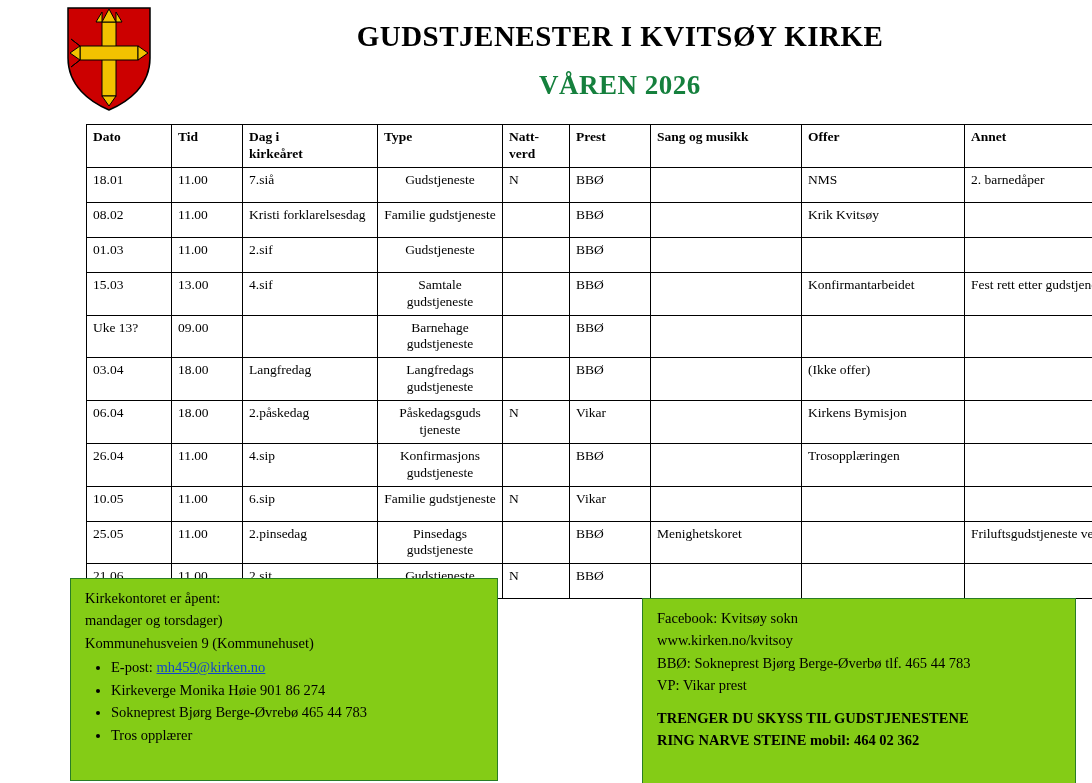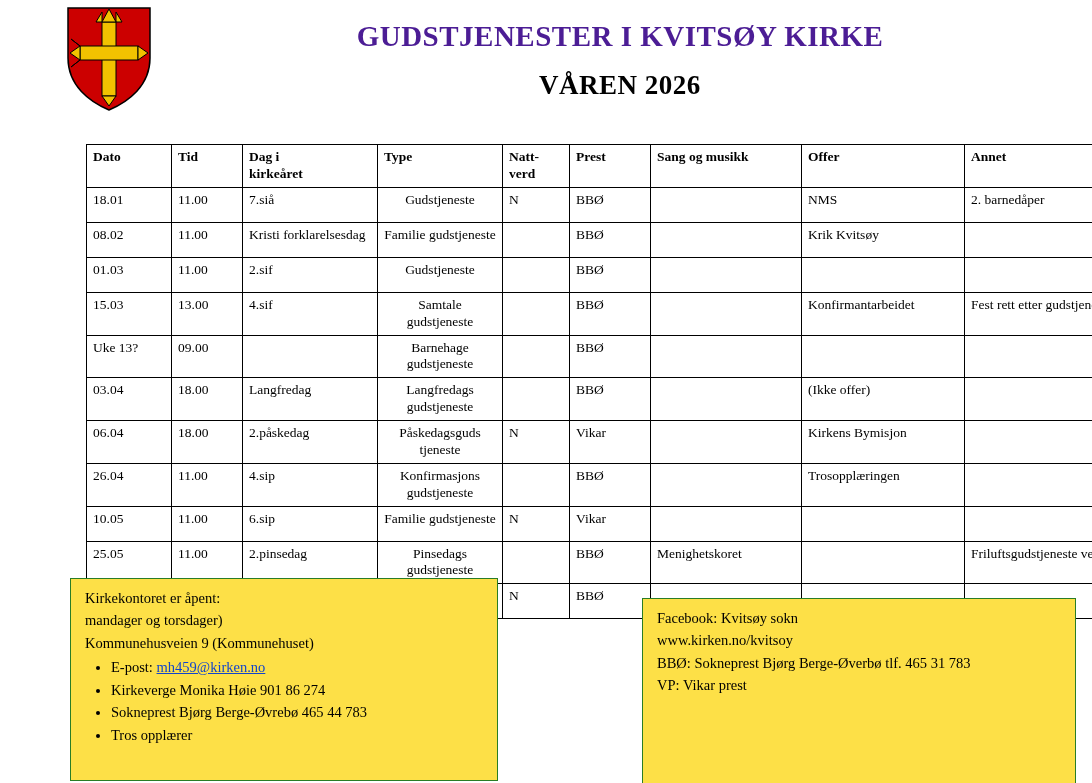--- a/index.html
+++ b/index.html
@@ -31,37 +31,37 @@
   .title-block {
     position: absolute;
     left: 180px;
     top: 18px;
     width: 880px;
     text-align: center;
   }
   .title-main {
     font-size: 29px;
     font-weight: bold;
-    color: #4c1d95;
+    color: #000000;
     letter-spacing: 0.5px;
     line-height: 1.25;
   }
   .title-sub {
     font-size: 27px;
     font-weight: bold;
-    color: #000000;
+    color: #15803d;
     margin-top: 16px;
     letter-spacing: 0.5px;
   }
 
   
   .table-wrap {
     position: absolute;
     left: 86px;
-    top: 144px;
+    top: 124px;
     width: 962px;
   }
   table.schedule {
     border-collapse: collapse;
     width: 962px;
     table-layout: fixed;
   }
   table.schedule th,
   table.schedule td {
     border: 1px solid #000000;
@@ -84,21 +84,21 @@
   td.c-prest,th.c-prest{ width: 68px; }
   td.c-song, th.c-song { width: 138px; }
   td.c-offer,th.c-offer{ width: 150px; }
   td.c-annet,th.c-annet{ width: 188px; }
   .row-tall td { height: 38px; }
   .cell-pad-top { padding-top: 10px; }
 
   
   .box {
     position: absolute;
-    background: #fde047;
+    background: #84cc16;
     border: 1px solid #2a7d26;
     font-size: 14.5px;
     line-height: 1.55;
     color: #000000;
   }
   .box-left {
     left: 70px;
     top: 578px;
     width: 400px;
     height: 185px;
@@ -319,16 +319,18 @@
     </li>
     <li>Kirkeverge Monika Høie 901 86 274</li>
     <li>Sokneprest Bjørg Berge-Øvrebø 465 44 783</li>
     <li>Tros opplærer</li>
   </ul>
 </div>
 
 <div class="box box-right">
   <div>Facebook: Kvitsøy sokn</div>
   <div>www.kirken.no/kvitsoy</div>
-  <div>BBØ: Sokneprest Bjørg Berge-Øverbø tlf. 465 31 783</div>
+  <div>BBØ: Sokneprest Bjørg Berge-Øverbø tlf. 465 44 783</div>
   <div>VP: Vikar prest</div>
   <div class="spacer-line"></div>
+  <div class="bold-line">TRENGER DU SKYSS TIL GUDSTJENESTENE</div>
+  <div class="bold-line">RING NARVE STEINE mobil: 464 02 362</div>
 </div>
 
 </body></html>

